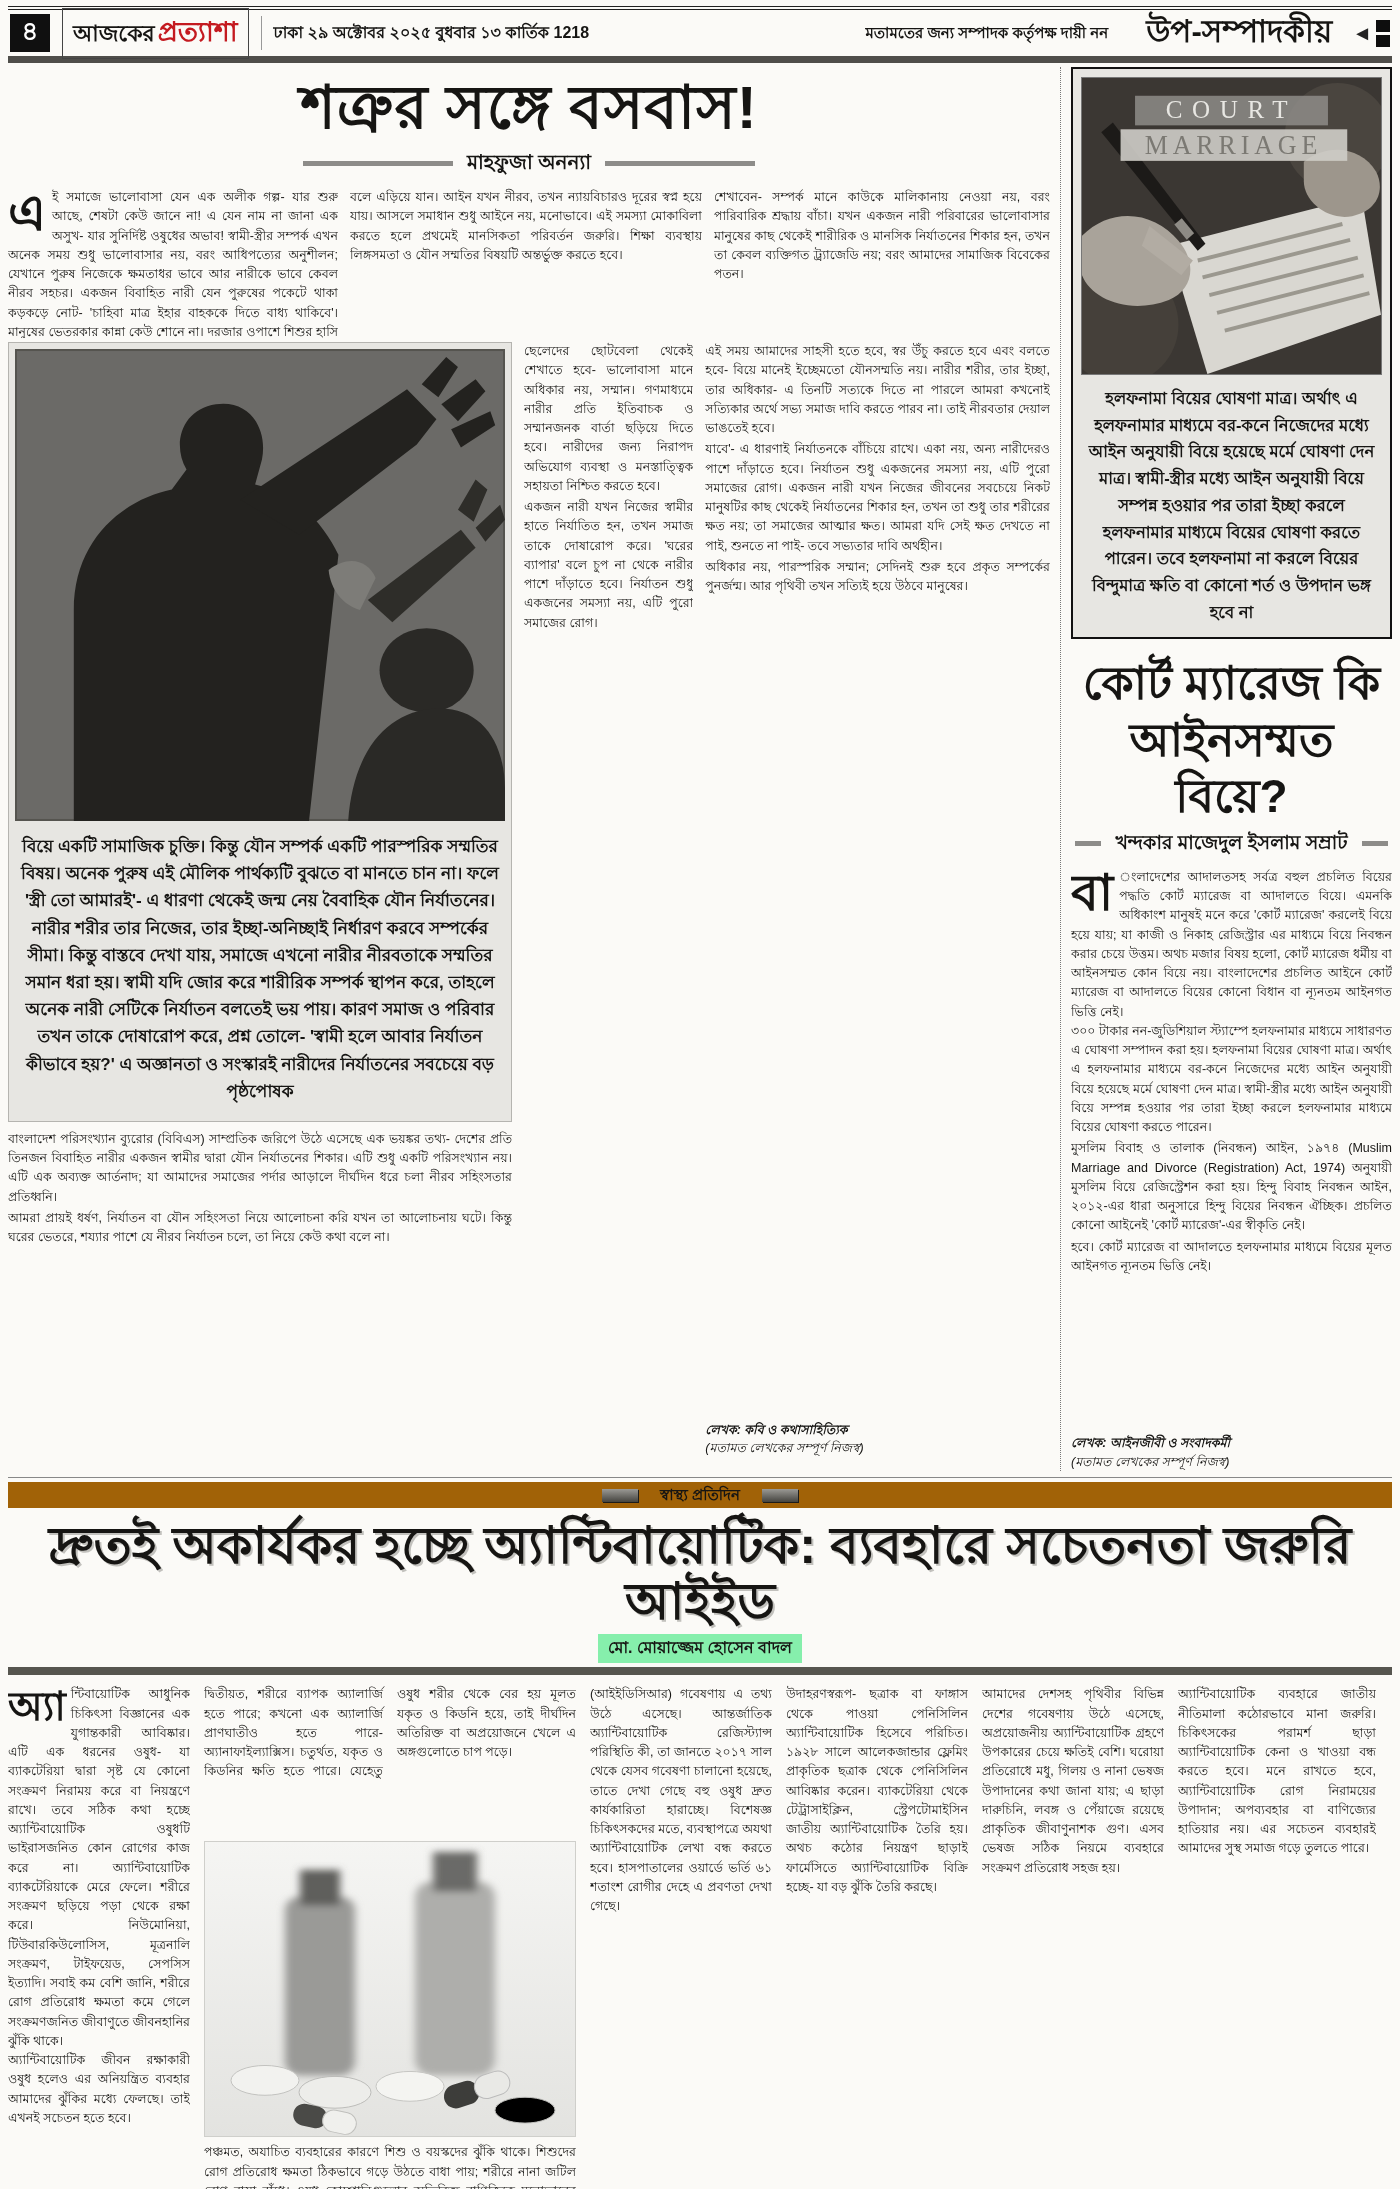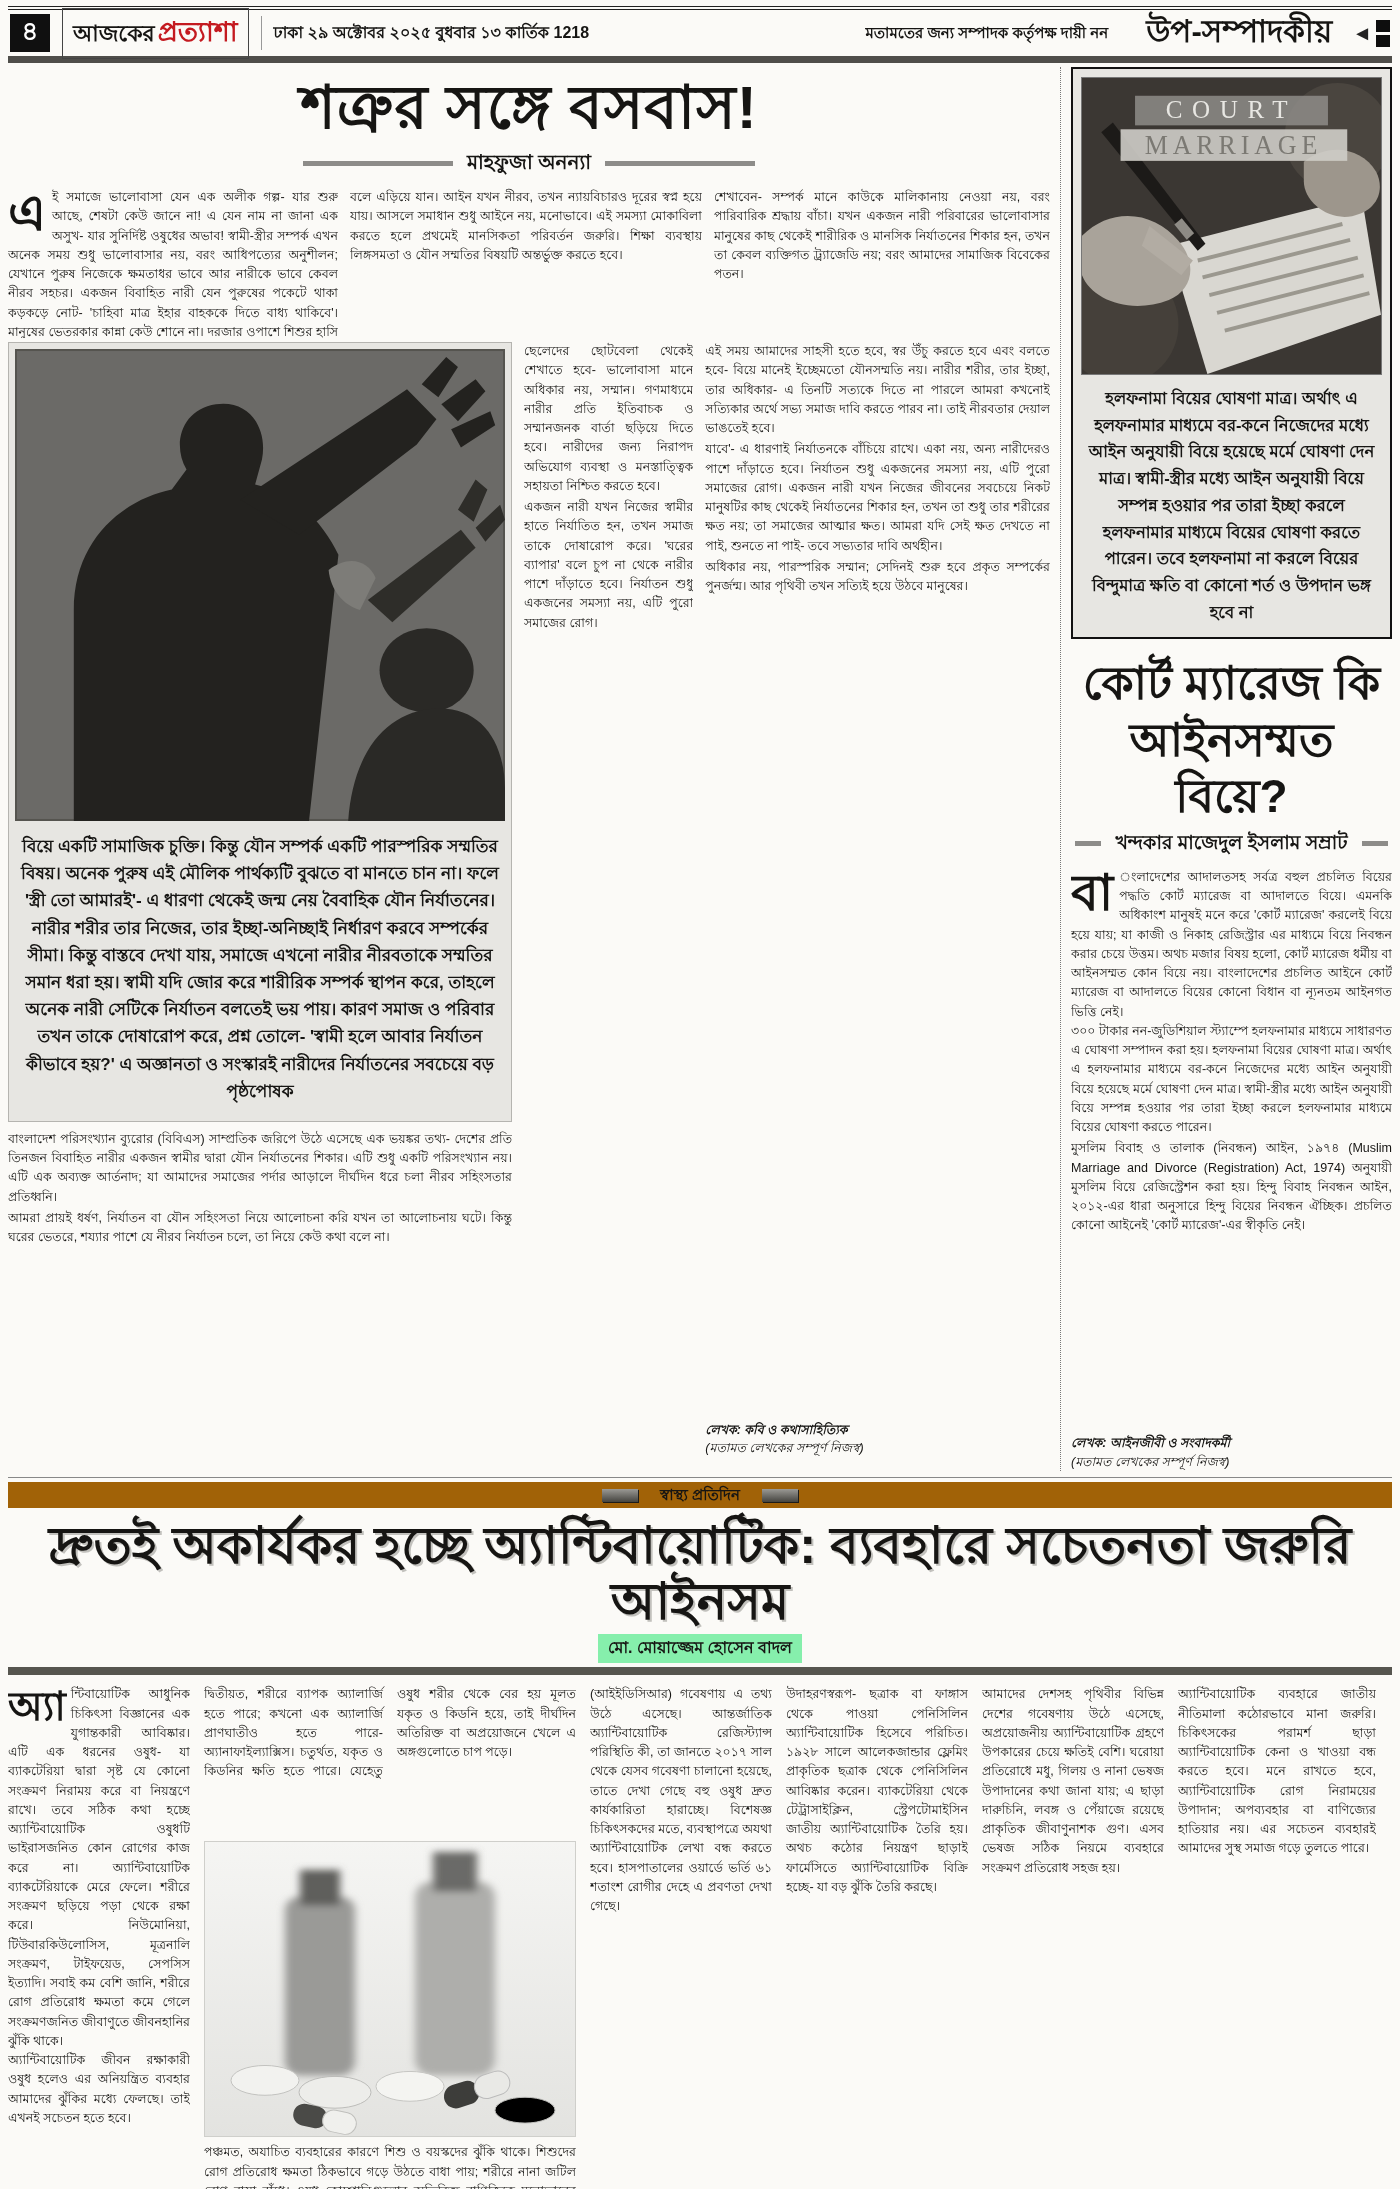--- a/index.html
+++ b/index.html
@@ -213,36 +213,37 @@
       <div class="byline-row">
         <span class="byline-rule w24"></span>
         <span class="court-byline">খন্দকার মাজেদুল ইসলাম সম্রাট</span>
         <span class="byline-rule w24"></span>
       </div>
 
       <div class="jtext rail-body">
         <span class="dropcap">বা</span><span>ংলাদেশের আদালতসহ সর্বত্র বহুল প্রচলিত বিয়ের পদ্ধতি কোর্ট ম্যারেজ বা আদালতে বিয়ে। এমনকি অধিকাংশ মানুষই মনে করে 'কোর্ট ম্যারেজ' করলেই বিয়ে হয়ে যায়; যা কাজী ও নিকাহ রেজিস্ট্রার এর মাধ্যমে বিয়ে নিবন্ধন করার চেয়ে উত্তম। অথচ মজার বিষয় হলো, কোর্ট ম্যারেজ ধর্মীয় বা আইনসম্মত কোন বিয়ে নয়। বাংলাদেশের প্রচলিত আইনে কোর্ট ম্যারেজ বা আদালতে বিয়ের কোনো বিধান বা ন্যূনতম আইনগত ভিত্তি নেই।</span>
         <p>৩০০ টাকার নন-জুডিশিয়াল স্ট্যাম্পে হলফনামার মাধ্যমে সাধারণত এ ঘোষণা সম্পাদন করা হয়। হলফনামা বিয়ের ঘোষণা মাত্র। অর্থাৎ এ হলফনামার মাধ্যমে বর-কনে নিজেদের মধ্যে আইন অনুযায়ী বিয়ে হয়েছে মর্মে ঘোষণা দেন মাত্র। স্বামী-স্ত্রীর মধ্যে আইন অনুযায়ী বিয়ে সম্পন্ন হওয়ার পর তারা ইচ্ছা করলে হলফনামার মাধ্যমে বিয়ের ঘোষণা করতে পারেন।</p>
         <p>মুসলিম বিবাহ ও তালাক (নিবন্ধন) আইন, ১৯৭৪ (Muslim Marriage and Divorce (Registration) Act, 1974) অনুযায়ী মুসলিম বিয়ে রেজিস্ট্রেশন করা হয়। হিন্দু বিবাহ নিবন্ধন আইন, ২০১২-এর ধারা অনুসারে হিন্দু বিয়ের নিবন্ধন ঐচ্ছিক। প্রচলিত কোনো আইনেই 'কোর্ট ম্যারেজ'-এর স্বীকৃতি নেই।</p>
+        <p>হবে। কোর্ট ম্যারেজ বা আদালতে হলফনামার মাধ্যমে বিয়ের মূলত আইনগত ন্যূনতম ভিত্তি নেই।</p>
       </div>
       <div class="author-block">
         <div class="author-name">লেখক: আইনজীবী ও সংবাদকর্মী</div>
         <div class="author-note">(মতামত লেখকের সম্পূর্ণ নিজস্ব)</div>
       </div>
     </div>
   </div>
 
   <div class="health">
     <div class="health-topline"></div>
     <div class="health-bar">
       <span class="block3d"></span>
       <span class="health-label">স্বাস্থ্য প্রতিদিন</span>
       <span class="block3d"></span>
     </div>
-    <div class="health-headline">দ্রুতই অকার্যকর হচ্ছে অ্যান্টিবায়োটিক: ব্যবহারে সচেতনতা জরুরি আইনসম</div>
+    <div class="health-headline">দ্রুতই অকার্যকর হচ্ছে অ্যান্টিবায়োটিক: ব্যবহারে সচেতনতা জরুরি আইইড</div>
     <div class="health-byline-row">
       <span class="health-byline">মো. মোয়াজ্জেম হোসেন বাদল</span>
     </div>
     <div class="health-rule"></div>
 
     <div class="health-body">
       <div class="jtext hc1">
         <span class="dropcap-sm">অ্যা</span><span>ন্টিবায়োটিক আধুনিক চিকিৎসা বিজ্ঞানের এক যুগান্তকারী আবিষ্কার। এটি এক ধরনের ওষুধ- যা ব্যাকটেরিয়া দ্বারা সৃষ্ট যে কোনো সংক্রমণ নিরাময় করে বা নিয়ন্ত্রণে রাখে। তবে সঠিক কথা হচ্ছে অ্যান্টিবায়োটিক ওষুধটি ভাইরাসজনিত কোন রোগের কাজ করে না। অ্যান্টিবায়োটিক ব্যাকটেরিয়াকে মেরে ফেলে। শরীরে সংক্রমণ ছড়িয়ে পড়া থেকে রক্ষা করে। নিউমোনিয়া, টিউবারকিউলোসিস, মূত্রনালি সংক্রমণ, টাইফয়েড, সেপসিস ইত্যাদি। সবাই কম বেশি জানি, শরীরে রোগ প্রতিরোধ ক্ষমতা কমে গেলে সংক্রমণজনিত জীবাণুতে জীবনহানির ঝুঁকি থাকে।</span>
         <p>অ্যান্টিবায়োটিক জীবন রক্ষাকারী ওষুধ হলেও এর অনিয়ন্ত্রিত ব্যবহার আমাদের ঝুঁকির মধ্যে ফেলছে। তাই এখনই সচেতন হতে হবে।</p>
       </div>

